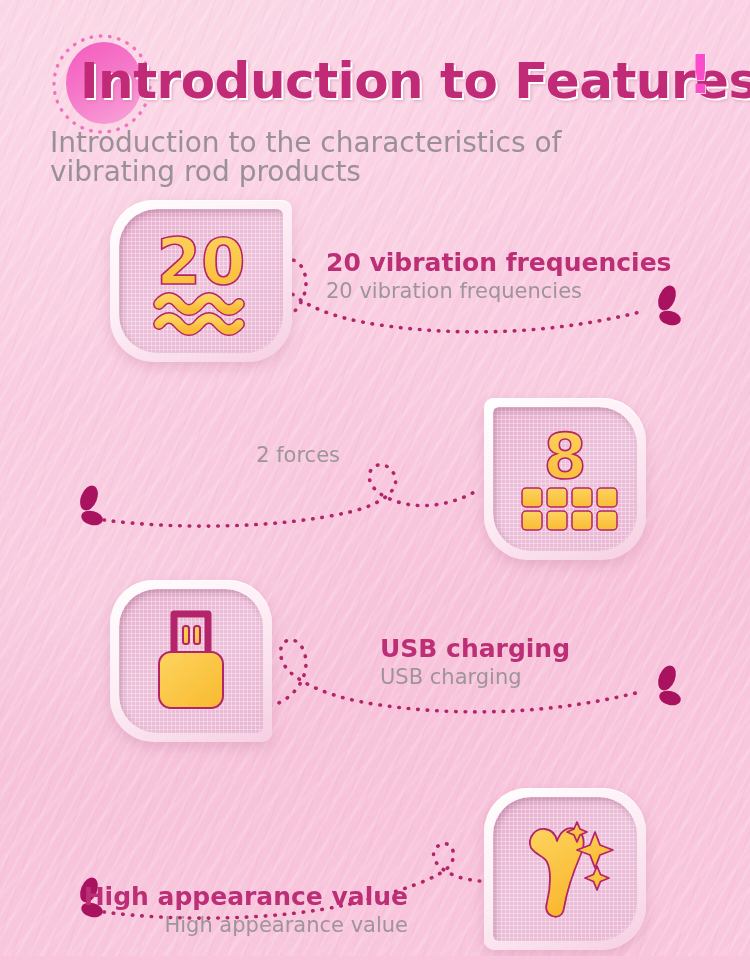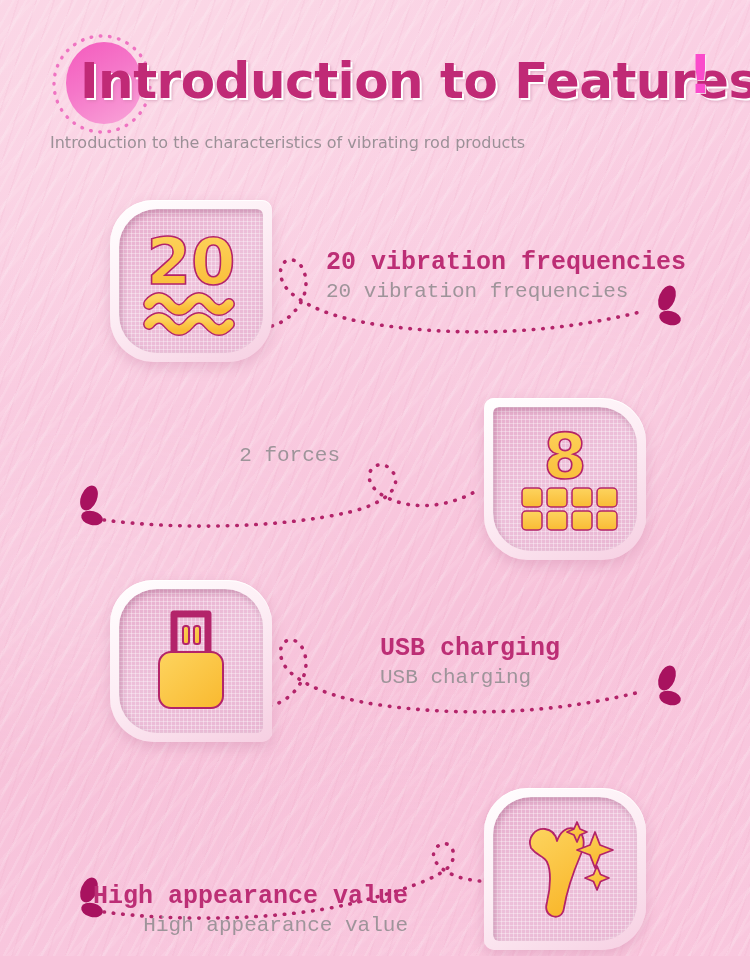--- a/index.html
+++ b/index.html
@@ -48,21 +48,21 @@
     text-shadow:2px 2px 0 #ffffff, 3px 3px 3px rgba(190,120,155,.45);
     white-space:nowrap;
   }
   .bang{
     position:absolute;left:688px;top:48px;
     font-size:54px;font-weight:bold;color:#fa4ccb;line-height:1;
     text-shadow:1px 1px 0 rgba(255,255,255,.75);
   }
   .subtitle{
     position:absolute;left:50px;top:128px;width:600px;
-    font-size:16px;line-height:29px;color:#9b9097;font-weight:normal;
+    font-size:28px;line-height:29px;color:#9b9097;font-weight:normal;
   }
 
   
   .card{position:absolute;width:162px;height:162px;}
   .card .outer{
     position:absolute;inset:0;
     background:linear-gradient(150deg,#ffffff 0%,#fdeef5 45%,#f6cfe2 100%);
     box-shadow:0 5px 13px rgba(196,120,160,.32), 0 1px 0 rgba(255,255,255,.9) inset;
   }
   .card .inner{
@@ -81,21 +81,21 @@
   .r-tr .outer,.r-tr .inner{border-radius:44px 10px 44px 44px;}
   .r-tl .outer,.r-tl .inner{border-radius:10px 44px 44px 44px;}
   .r-br .outer,.r-br .inner{border-radius:44px 44px 10px 44px;}
   .r-bl .outer,.r-bl .inner{border-radius:44px 44px 44px 10px;}
   .r-tr .inner{border-radius:38px 6px 38px 38px;}
   .r-tl .inner{border-radius:6px 38px 38px 38px;}
   .r-br .inner{border-radius:38px 38px 6px 38px;}
   .r-bl .inner{border-radius:38px 38px 38px 6px;}
 
   
-  .lbl{position:absolute;font-family:Liberation Mono, monospace;}
+  .lbl{position:absolute;}
   .lbl .l1{font-size:25px;font-weight:bold;color:#bc2e75;line-height:30px;white-space:nowrap;}
   .lbl .l2{font-size:21px;color:#9e949a;line-height:27px;white-space:nowrap;}
   .lbl.right-al{text-align:right;}
   .lbl.left-al{text-align:left;}
 
   svg{display:block;overflow:visible;}
   .deco{position:absolute;pointer-events:none;}
 </style>
 </head>
 <body>
@@ -141,21 +141,21 @@
   </svg>
   <svg class="deco" style="left:650px;top:664px;width:36px;height:48px;" viewBox="0 0 36 48">
     <ellipse cx="17" cy="14" rx="8" ry="13" fill="#a8125f" transform="rotate(22 17 14)"></ellipse>
     <ellipse cx="20" cy="34" rx="11" ry="7" fill="#a8125f" transform="rotate(14 20 34)"></ellipse>
   </svg>
   <svg class="deco" style="left:72px;top:876px;width:36px;height:48px;" viewBox="0 0 36 48">
     <ellipse cx="17" cy="14" rx="8" ry="13" fill="#a8125f" transform="rotate(22 17 14)"></ellipse>
     <ellipse cx="20" cy="34" rx="11" ry="7" fill="#a8125f" transform="rotate(14 20 34)"></ellipse>
   </svg>
 
-  <div class="card r-tr" style="left:110px;top:200px;">
+  <div class="card r-tr" style="left:110px;top:200px;padding-left:20px;">
     <div class="outer"></div>
     <div class="inner">
       <div class="ic">
         <svg width="124" height="110" viewBox="0 0 124 110">
           <defs>
             <linearGradient id="gy" x1="0" y1="0" x2="0" y2="1">
               <stop offset="0%" stop-color="#fdd45f"></stop>
                 <stop offset="100%" stop-color="#f9bb34"></stop>
             </linearGradient>
           </defs>

